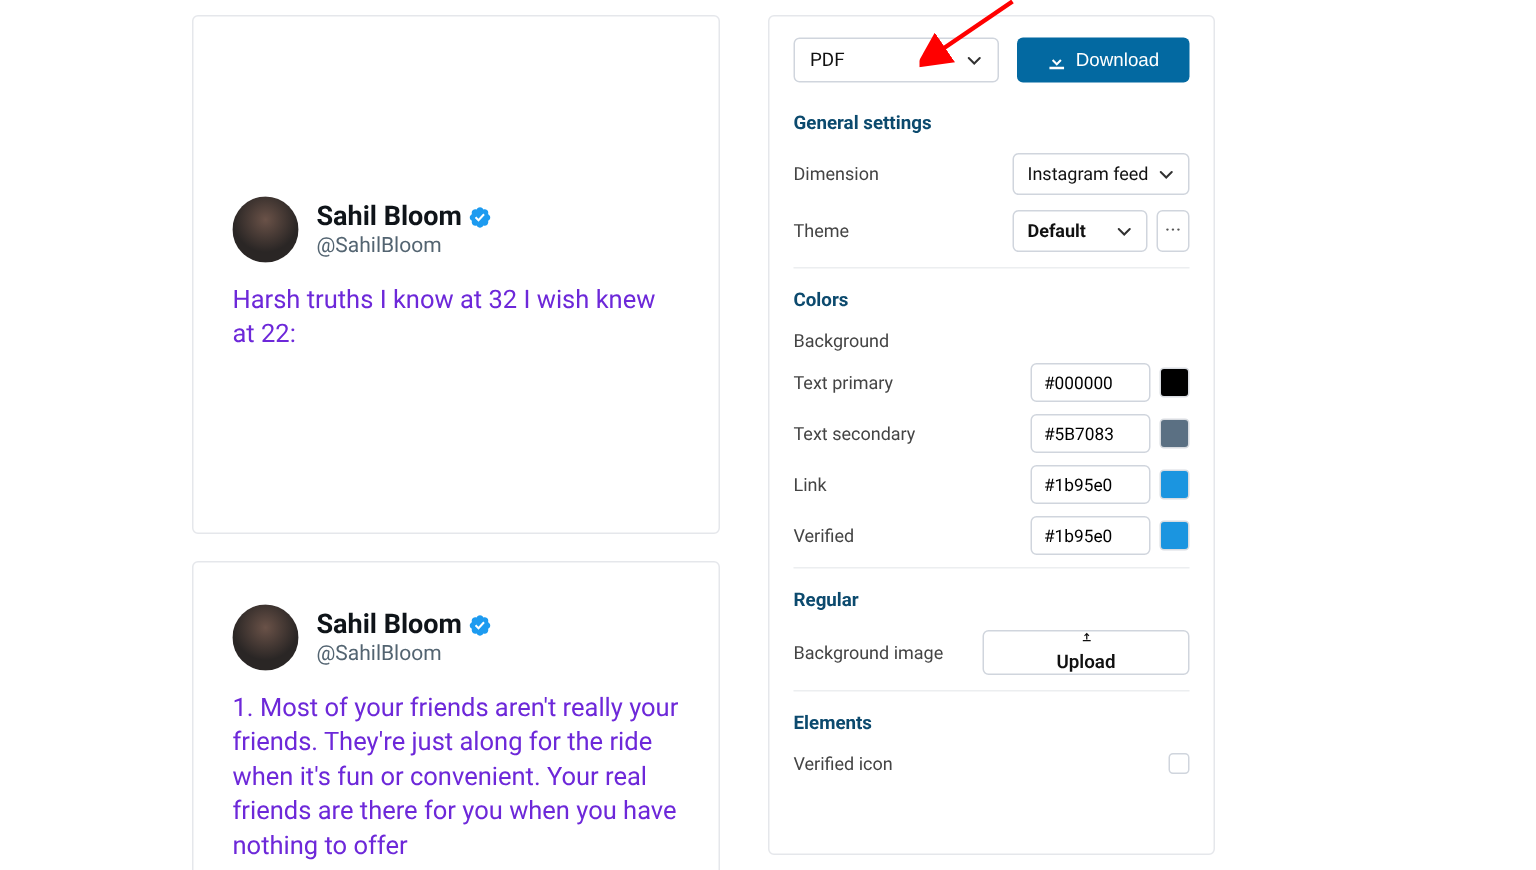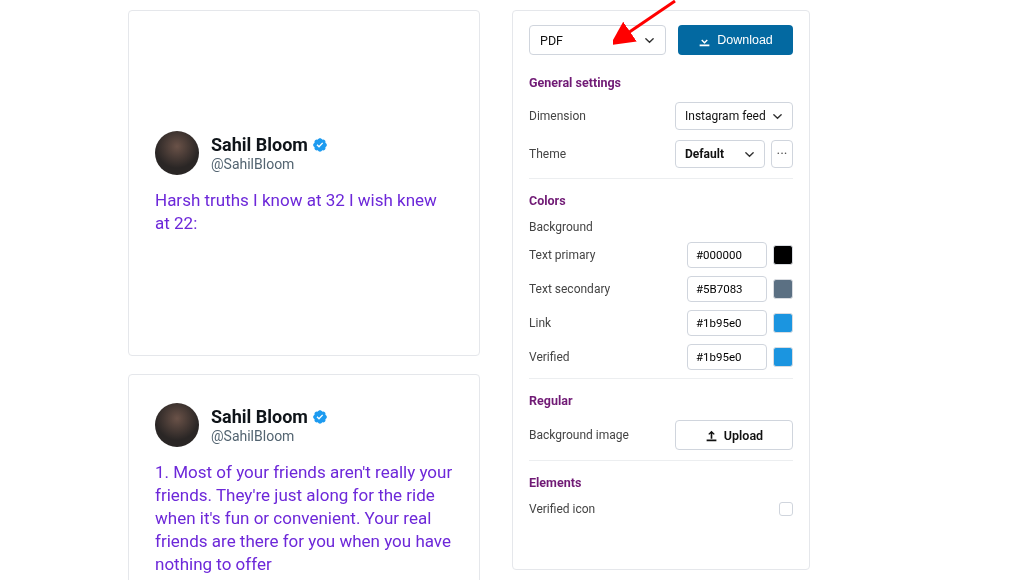--- a/index.html
+++ b/index.html
@@ -46,43 +46,43 @@
   flex:1; border:1px solid #d0d5dd; border-radius:4px; background:#fff;
   display:flex; align-items:center; justify-content:space-between;
   padding:6px 10px; font-size:12.5px; cursor:pointer; height:30px;gap:44px;
 }
 .chev { width:11px; height:11px; }
 .dlbtn {
   flex:1; background:#0369a1; color:#fff; border:none; border-radius:4px;
   display:flex; align-items:center; justify-content:center; gap:6px;
   font-size:12.5px; font-weight:500; cursor:pointer; height:30px;
 }
-.section-title { font-weight:700; font-size:12.5px; margin:0 0 12px; color:#701a75;}
+.section-title { font-weight:700; font-size:12.5px; margin:0 0 12px; color:#0c4a6e;}
 .row { display:flex; align-items:center; justify-content:space-between; margin-bottom:10px; }
 .row .lbl { color:#444; font-size:12px; }
 .ctl-sel {
   border:1px solid #d0d5dd; border-radius:4px; background:#fff;
   display:flex; align-items:center; justify-content:space-between;
   padding:5px 9px; font-size:12px; cursor:pointer; width:118px; height:28px;
 }
 .ctl-sel.sm { width:90px;font-weight:bold; }
 .more-btn { width:22px; height:28px; border:1px solid #d0d5dd; border-radius:4px; background:#fff; display:flex; align-items:center; justify-content:center; cursor:pointer; font-size:14px; line-height:1; color:#555;}
 .theme-wrap { display:flex; gap:6px; }
 .hr { border:none; border-top:1px solid #eceef0; margin:6px 0 14px; }
 .color-row { display:flex; align-items:center; justify-content:space-between; margin-bottom:8px;}
 .color-row .lbl { color:#444; font-size:12px; }
 .color-ctl { display:flex; gap:6px; align-items:center;}
 .hex-in {
   border:1px solid #d0d5dd; border-radius:4px; padding:5px 8px; font-size:11.5px;
   width:80px; height:26px; font-family:inherit;
 }
 .swatch { width:20px; height:20px; border:1px solid #d9dce1; border-radius:3px; cursor:pointer;}
 .upload-btn {
-  border:1px solid #d0d5dd; border-radius:4px; background:#fff; width:118px; height:30px;
-  display:flex; align-items:center; justify-content:center; gap:6px; font-size:12.5px; font-weight:600; cursor:pointer;
+  border:1px solid #d0d5dd; border-radius:4px; background:#fff; width:138px; height:30px;
+  display:flex; align-items:center; justify-content:center; gap:6px; font-size:12.5px; font-weight:600; cursor:pointer;flex-direction:column;
 }
 .chk { width:14px; height:14px; border:1px solid #d0d5dd; border-radius:3px; background:#fff; cursor:pointer;}
 .arrow {
   position:absolute; left:613px; top:-5px; pointer-events:none;
 }
 </style>
 </head>
 <body>
 
 <svg class="arrow" width="70" height="50">

